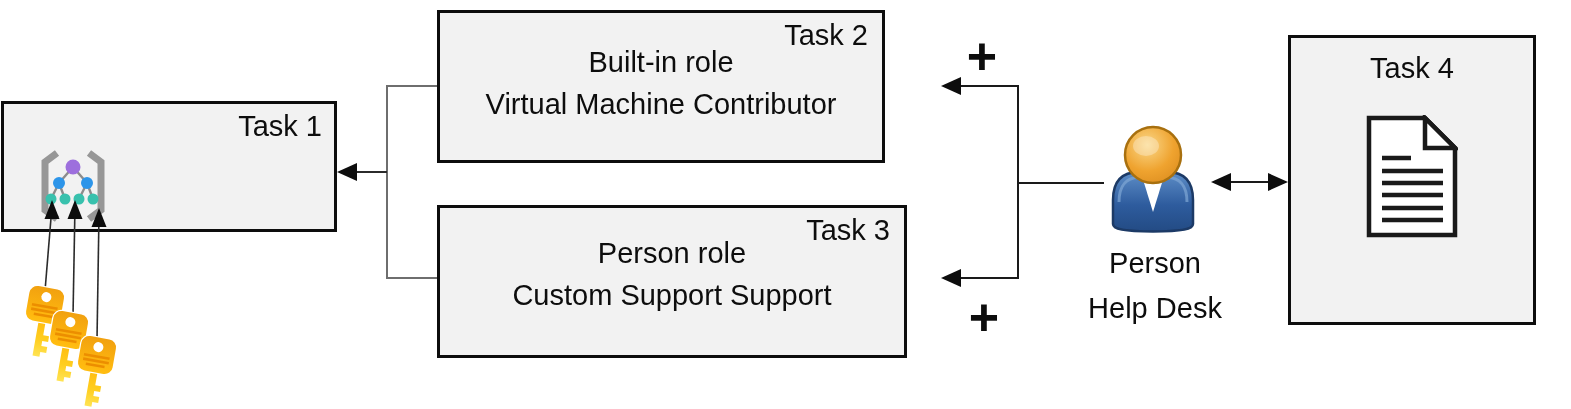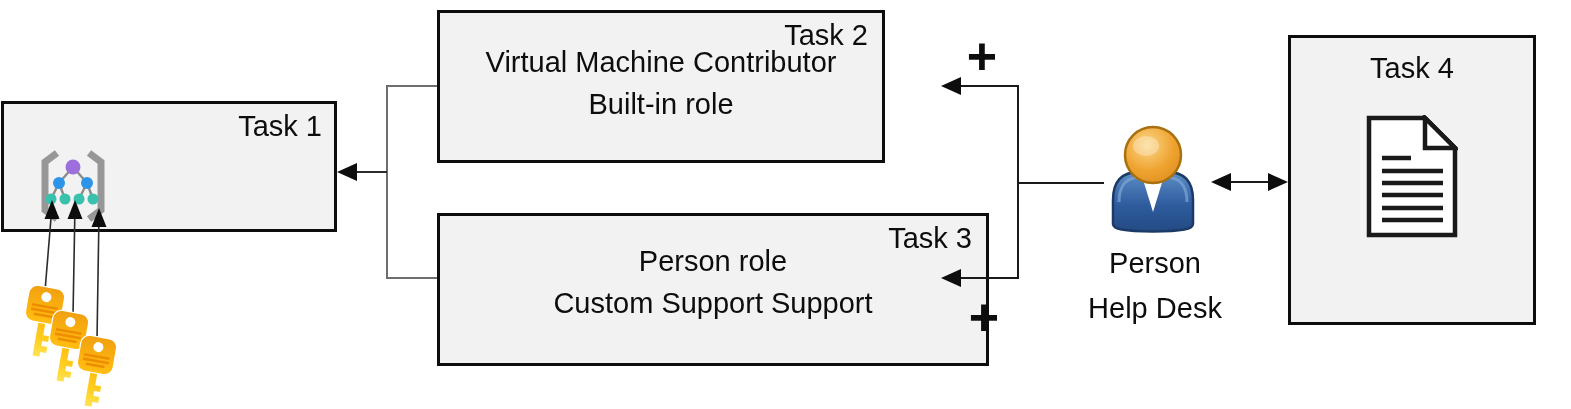--- a/index.html
+++ b/index.html
@@ -61,26 +61,26 @@
       <circle cx="21" cy="51" r="5.5" fill="#38c1ad"></circle>
       <circle cx="35" cy="51" r="5.5" fill="#38c1ad"></circle>
       <circle cx="49" cy="51" r="5.5" fill="#38c1ad"></circle>
       <circle cx="63" cy="51" r="5.5" fill="#38c1ad"></circle>
     </svg>
   </div>
 
   <div class="box" style="left:437px;top:10px;width:448px;height:153px;">
     <div class="task-tag" style="top:6px;right:14px;">Task 2</div>
     <div class="two-lines" style="top:28px;">
+      <div>Built-in role</div>
       <div>Virtual Machine Contributor</div>
-      <div>Built-in role</div>
     </div>
   </div>
 
-  <div class="box" style="left:437px;top:213px;width:552px;height:153px;">
+  <div class="box" style="left:437px;top:205px;width:470px;height:153px;">
     <div class="task-tag" style="top:6px;right:14px;">Task 3</div>
     <div class="two-lines" style="top:24px;">
       <div>Person role</div>
       <div>Custom Support Support</div>
     </div>
   </div>
 
   <div class="box" style="left:1288px;top:35px;width:248px;height:290px;padding-left:26px;">
     <div class="center-tag" style="top:14px;">Task 4</div>
     <svg class="inbox-icon" style="left:75px;top:77px;" width="92" height="123" viewBox="0 0 92 123">

